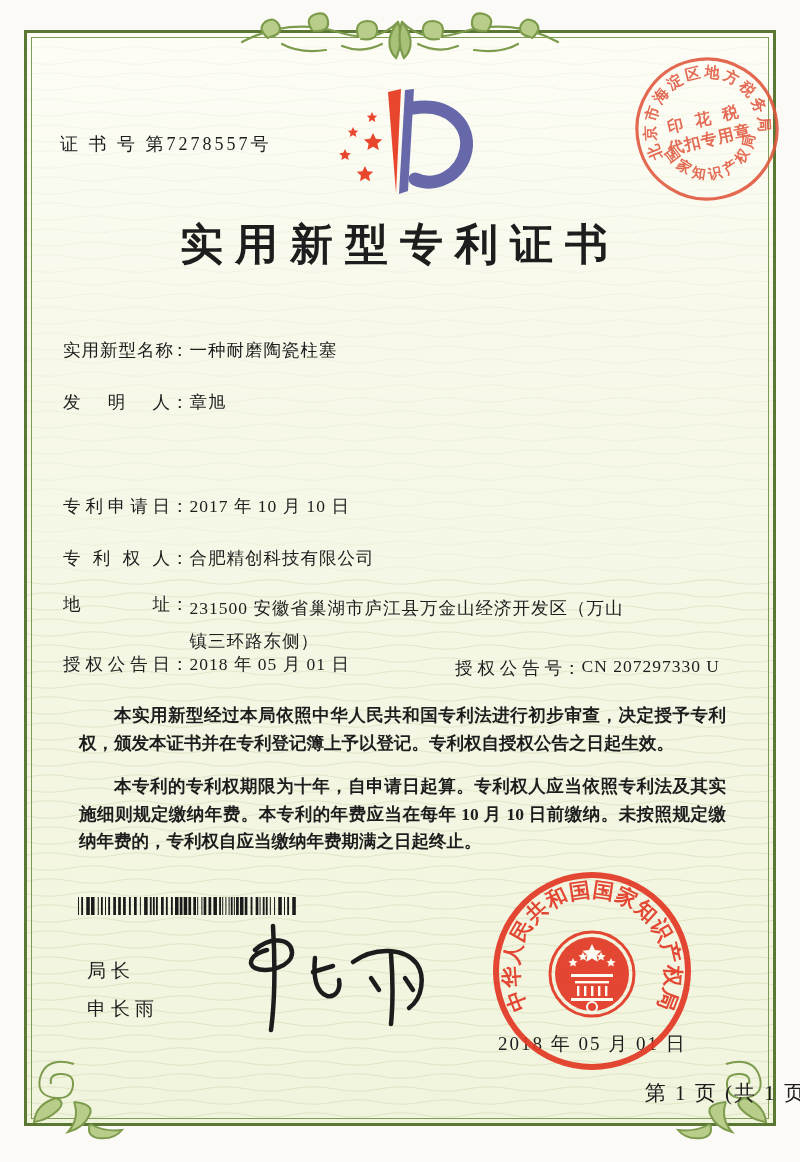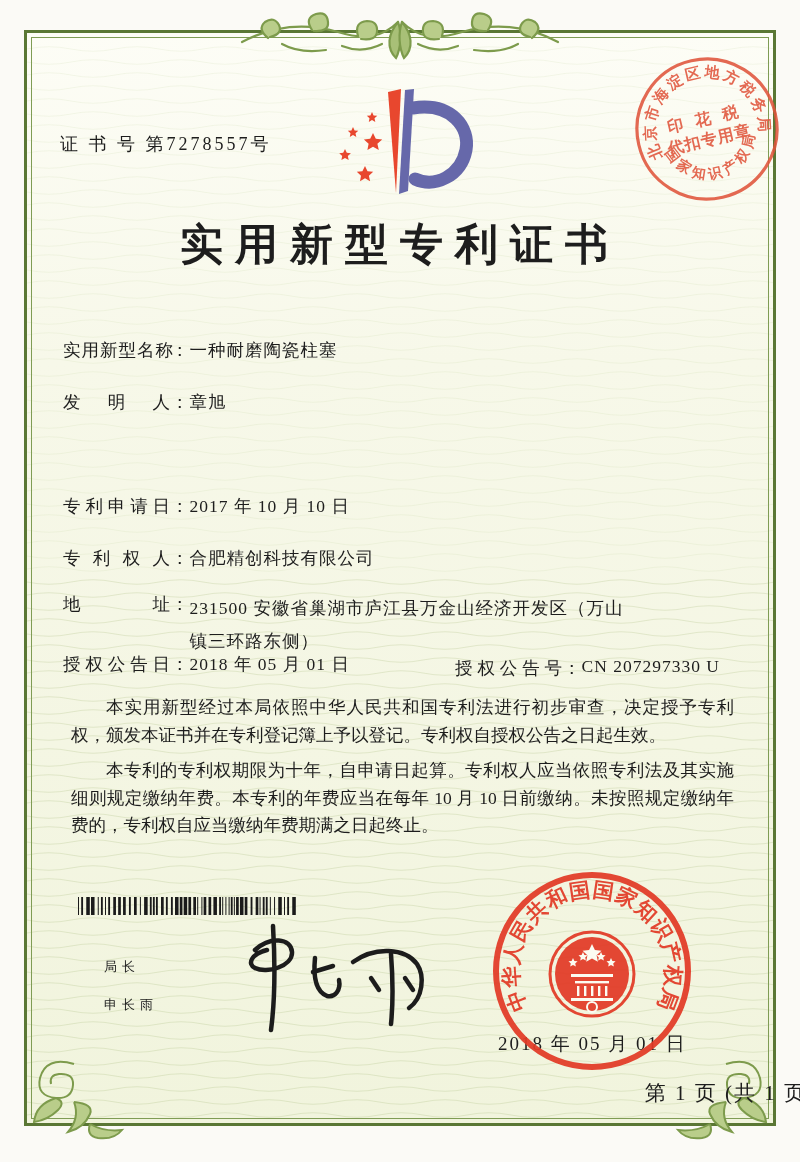--- a/index.html
+++ b/index.html
@@ -18,22 +18,22 @@
   .title{left:0;top:216px;width:100%;text-align:center;font-size:43px;font-weight:700;
          letter-spacing:12px;}
   .row{left:63px;font-size:17.5px;letter-spacing:1px;white-space:nowrap;}
   .flabel{display:inline-block;width:108px;text-align:justify;text-align-last:justify;
           vertical-align:top;}
   .fvalue{display:inline-block;vertical-align:top;}
   .wrapval{white-space:normal;width:452px;line-height:33px;}
   .row2col .col2{position:absolute;left:392px;top:4px;}
   .bodytext{left:63px;top:686px;width:679px;font-size:17.5px;line-height:27.5px;
             text-align:justify;}
-  .bodytext p{margin:8px;text-indent:2em;}
-  .sigline{left:104px;font-size:13px;letter-spacing:5px;text-align:center;}
+  .bodytext p{margin:16px;text-indent:2em;font-weight:bold;}
+  .sigline{left:87px;font-size:19px;letter-spacing:5px;text-align:center;}
   .issuedate{left:498px;top:1031px;font-size:19px;letter-spacing:2px;}
   .pagefoot{left:0;top:1079px;width:100%;text-align:right;font-size:21px;letter-spacing:2px;margin-left:16px;}
   .sealsvg{left:487px;top:866px;z-index:5;opacity:.93;}
   .stampsvg{left:630px;top:52px;z-index:5;transform:rotate(-13deg);opacity:.88;}
   .sealtxt{font-family:"Liberation Serif","DejaVu Serif",serif;font-weight:700;}
   svg text{user-select:none;}
 </style>
 </head>
 <body>
 

